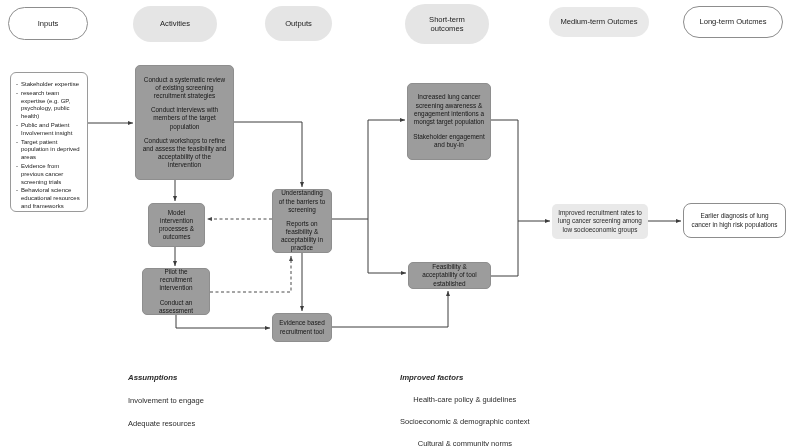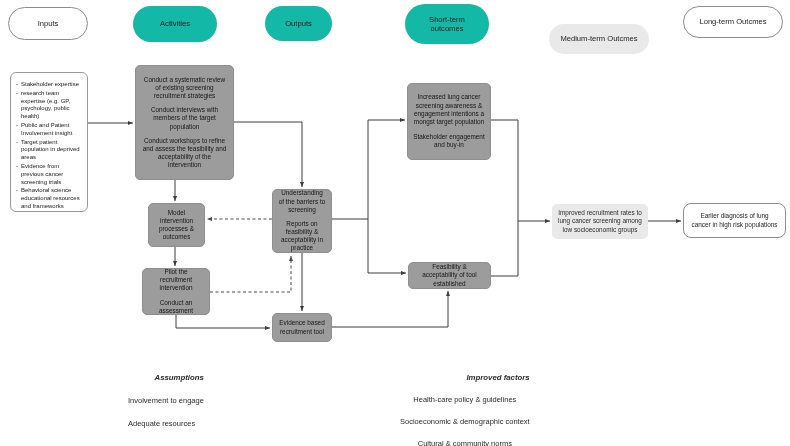--- a/index.html
+++ b/index.html
@@ -3,41 +3,41 @@
 <meta charset="utf-8">
 <style>
   * { margin:0; padding:0; box-sizing:border-box; }
   html,body { background:#ffffff; font-family:"Liberation Sans", sans-serif; }
   .canvas { position:relative; width:790px; height:446px; background:#ffffff; overflow:hidden; }
   svg.connectors { position:absolute; left:0; top:0; width:790px; height:446px; z-index:1; }
 
   .pill { position:absolute; z-index:2; display:flex; align-items:center; justify-content:center;
           text-align:center; border-radius:999px; font-size:7.6px; line-height:1.2; color:#1c1c1c;
           padding:2px 7px; }
-  .pill.dark    { background:#14b8a6; }
+  .pill.dark    { background:#e5e5e5; }
   .pill.light   { background:#e9e9e9; }
   .pill.outline { background:#ffffff; border:1px solid #8d8d8d; }
 
   .gbox { position:absolute; z-index:2; background:#9c9c9c; border:1px solid #8e8e8e; border-radius:5px;
           color:#161616; font-size:6.4px; line-height:1.28; display:flex; flex-direction:column;
           justify-content:center; align-items:center; text-align:center; padding:3px 5px; gap:7px; }
   .lbox { position:absolute; z-index:2; background:#e9e9e9; border-radius:5px; color:#2a2a2a;
           font-size:6.4px; line-height:1.3; display:flex; align-items:center; justify-content:center;
           text-align:center; padding:3px 5px; }
   .wbox { position:absolute; z-index:2; background:#ffffff; border:1px solid #8d8d8d; border-radius:8px;
           color:#1c1c1c; font-size:6.4px; line-height:1.3; display:flex; align-items:center;
           justify-content:center; text-align:center; padding:3px 6px; }
 
   .inputs-box { position:absolute; z-index:2; background:#ffffff; border:1px solid #9a9a9a;
                 border-radius:6px; padding:8px 4px 4px 5px; color:#222; font-size:6px; line-height:1.3; }
   .inputs-box .li { display:flex; margin-bottom:1px; }
   .inputs-box .li::before { content:"-"; margin-right:3px; flex:0 0 auto; }
 
   .note { position:absolute; z-index:2; color:#2b2b2b; }
-  .note .title { font-size:7.8px; font-weight:bold; font-style:italic;text-align:right; }
+  .note .title { font-size:7.8px; font-weight:bold; font-style:italic; }
   .note .item  { font-size:7.5px; margin-top:14px; }
   .note.ext .item { margin-top:13px;text-align:center; }
 </style>
 </head>
 <body>
 
 <div class="canvas">
 
   <svg class="connectors" viewBox="0 0 790 446">
     <defs>
@@ -74,21 +74,21 @@
   </div>
   <div class="pill dark" style="left:133px; top:6px; width:84px; height:36px;">
     <span>Activities</span>
   </div>
   <div class="pill dark" style="left:265px; top:6px; width:67px; height:35px;">
     <span>Outputs</span>
   </div>
   <div class="pill dark" style="left:405px; top:4px; width:84px; height:40px;">
     <span>Short-term outcomes</span>
   </div>
-  <div class="pill light" style="left:549px; top:24px; width:100px; height:30px;text-align:center;">
+  <div class="pill light" style="left:549px; top:7px; width:100px; height:30px;text-align:center;">
     <span>Medium-term Outcmes</span>
   </div>
   <div class="pill outline" style="left:683px; top:6px; width:100px; height:32px;">
     <span>Long-term Outcmes</span>
   </div>
 
   <div class="inputs-box" style="left:10px; top:72px; width:78px; height:140px;">
     <div class="li">
         <span>Stakeholder expertise</span>
       </div>

